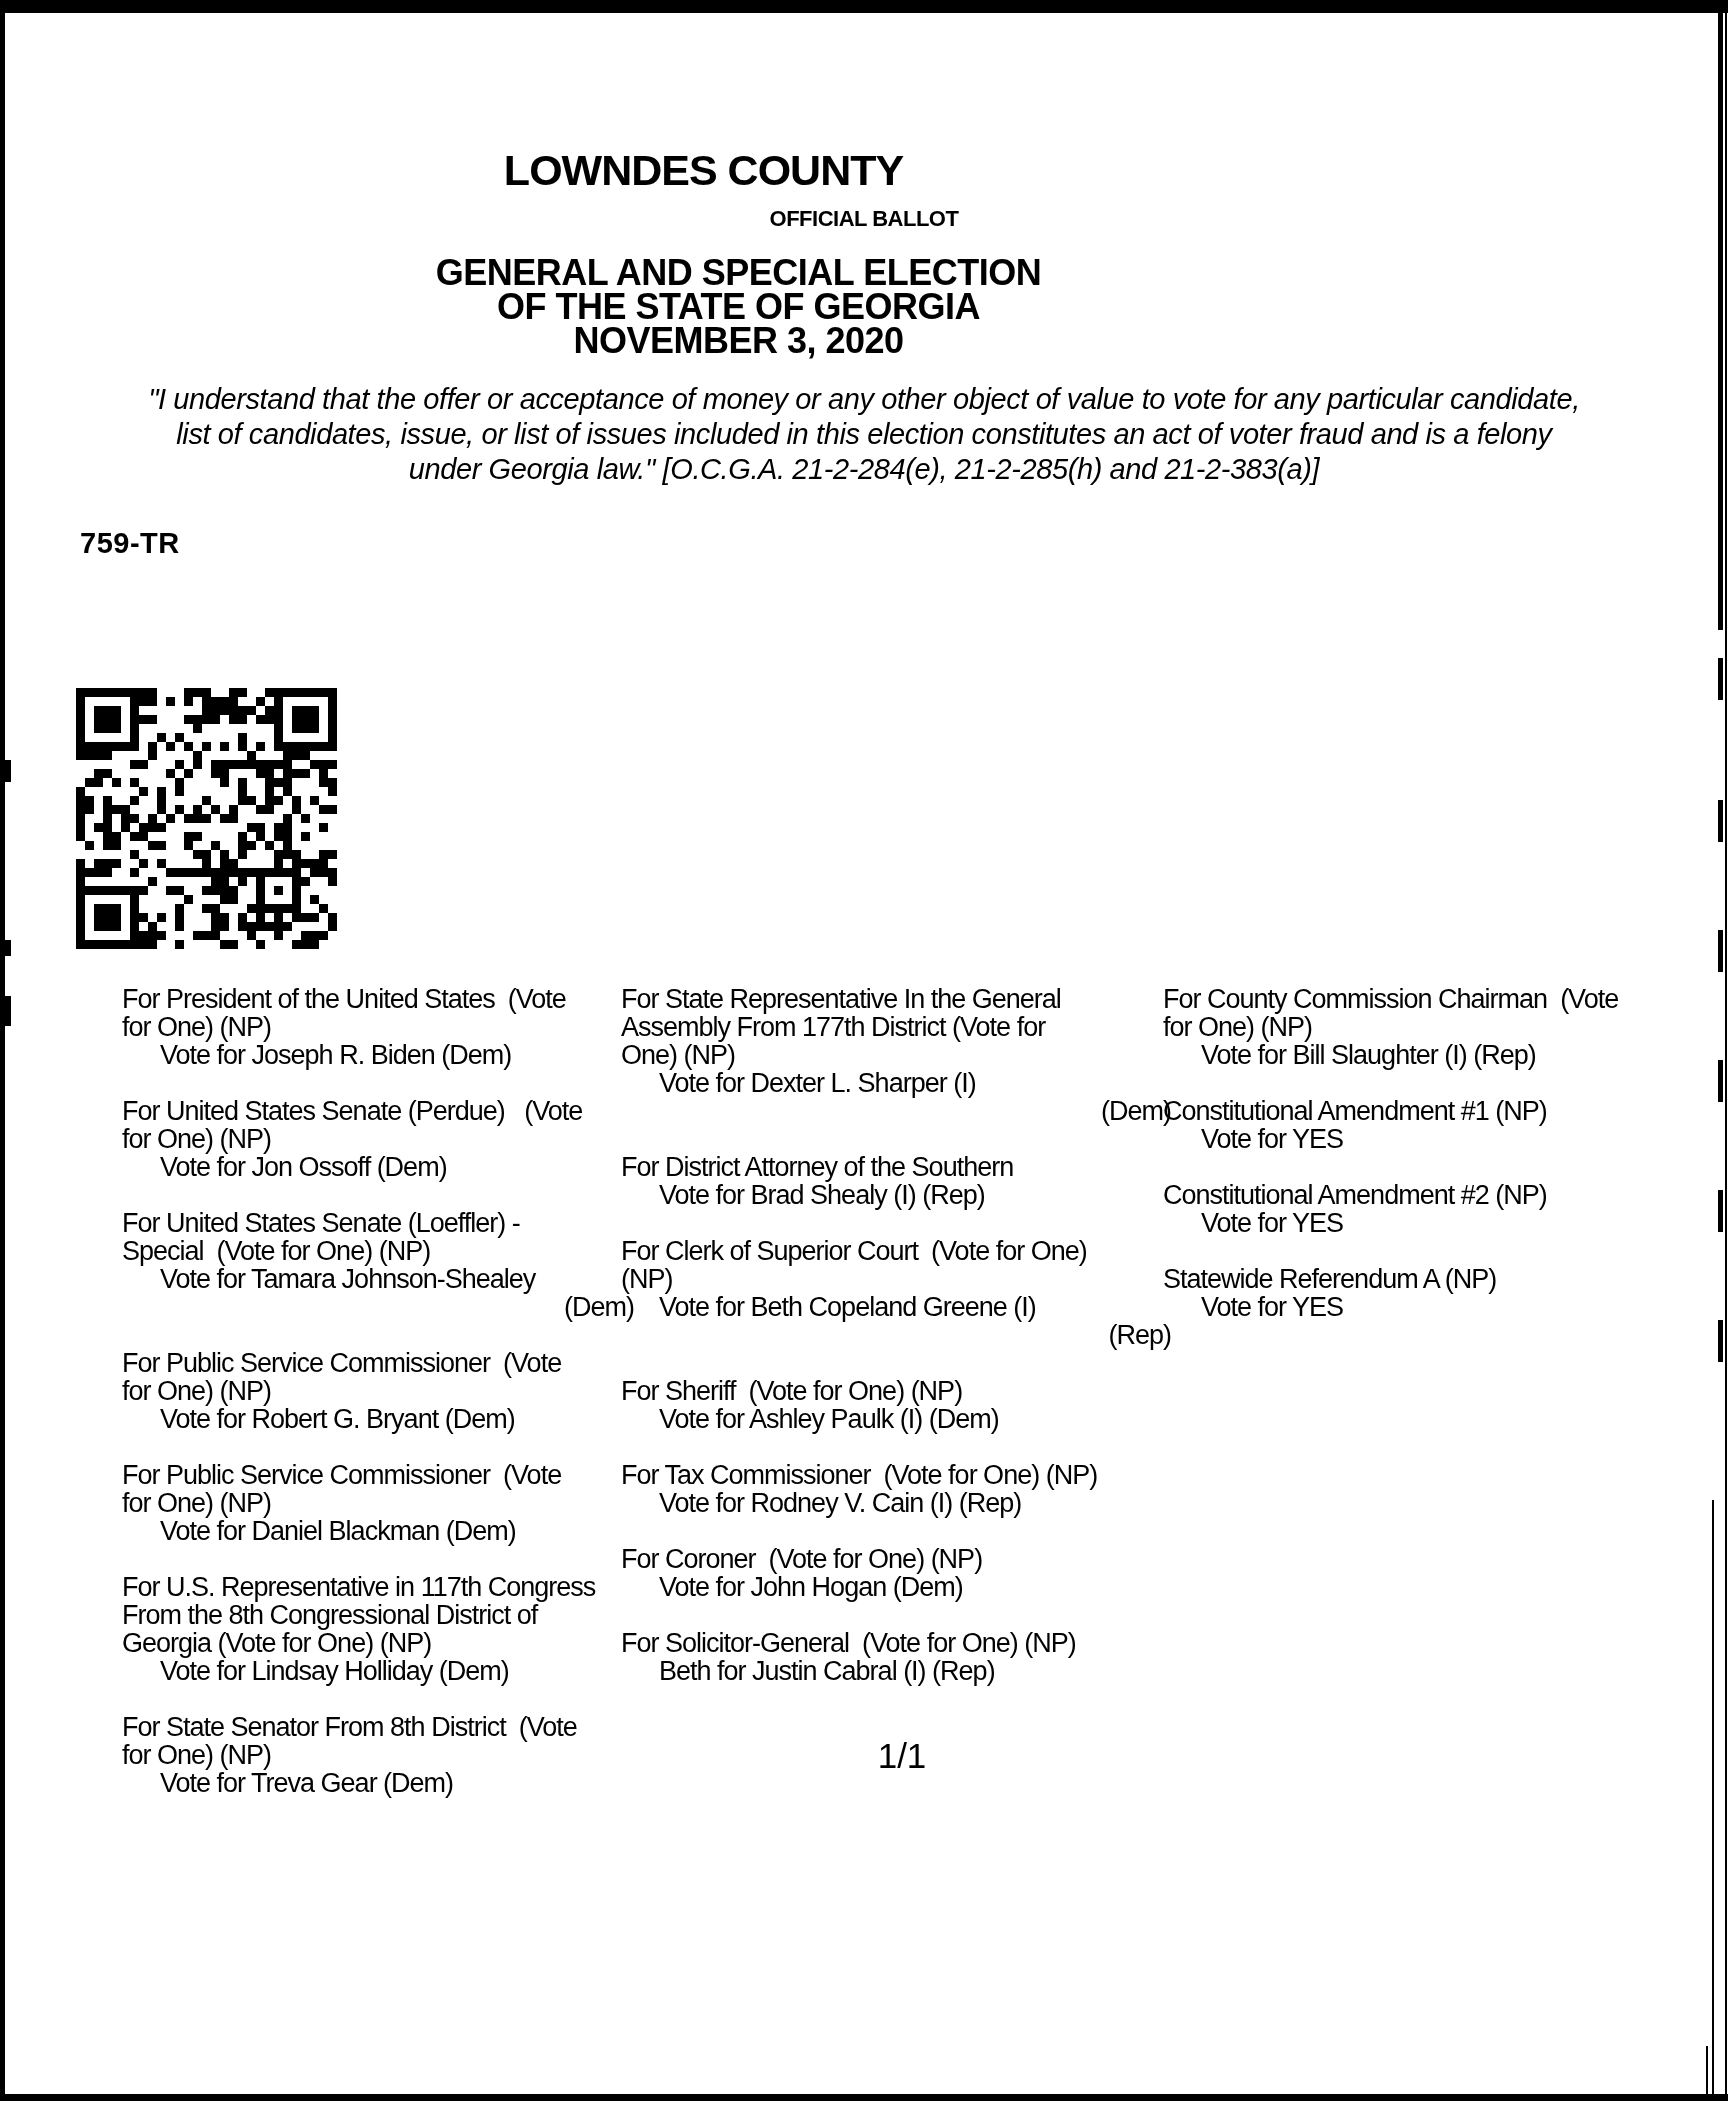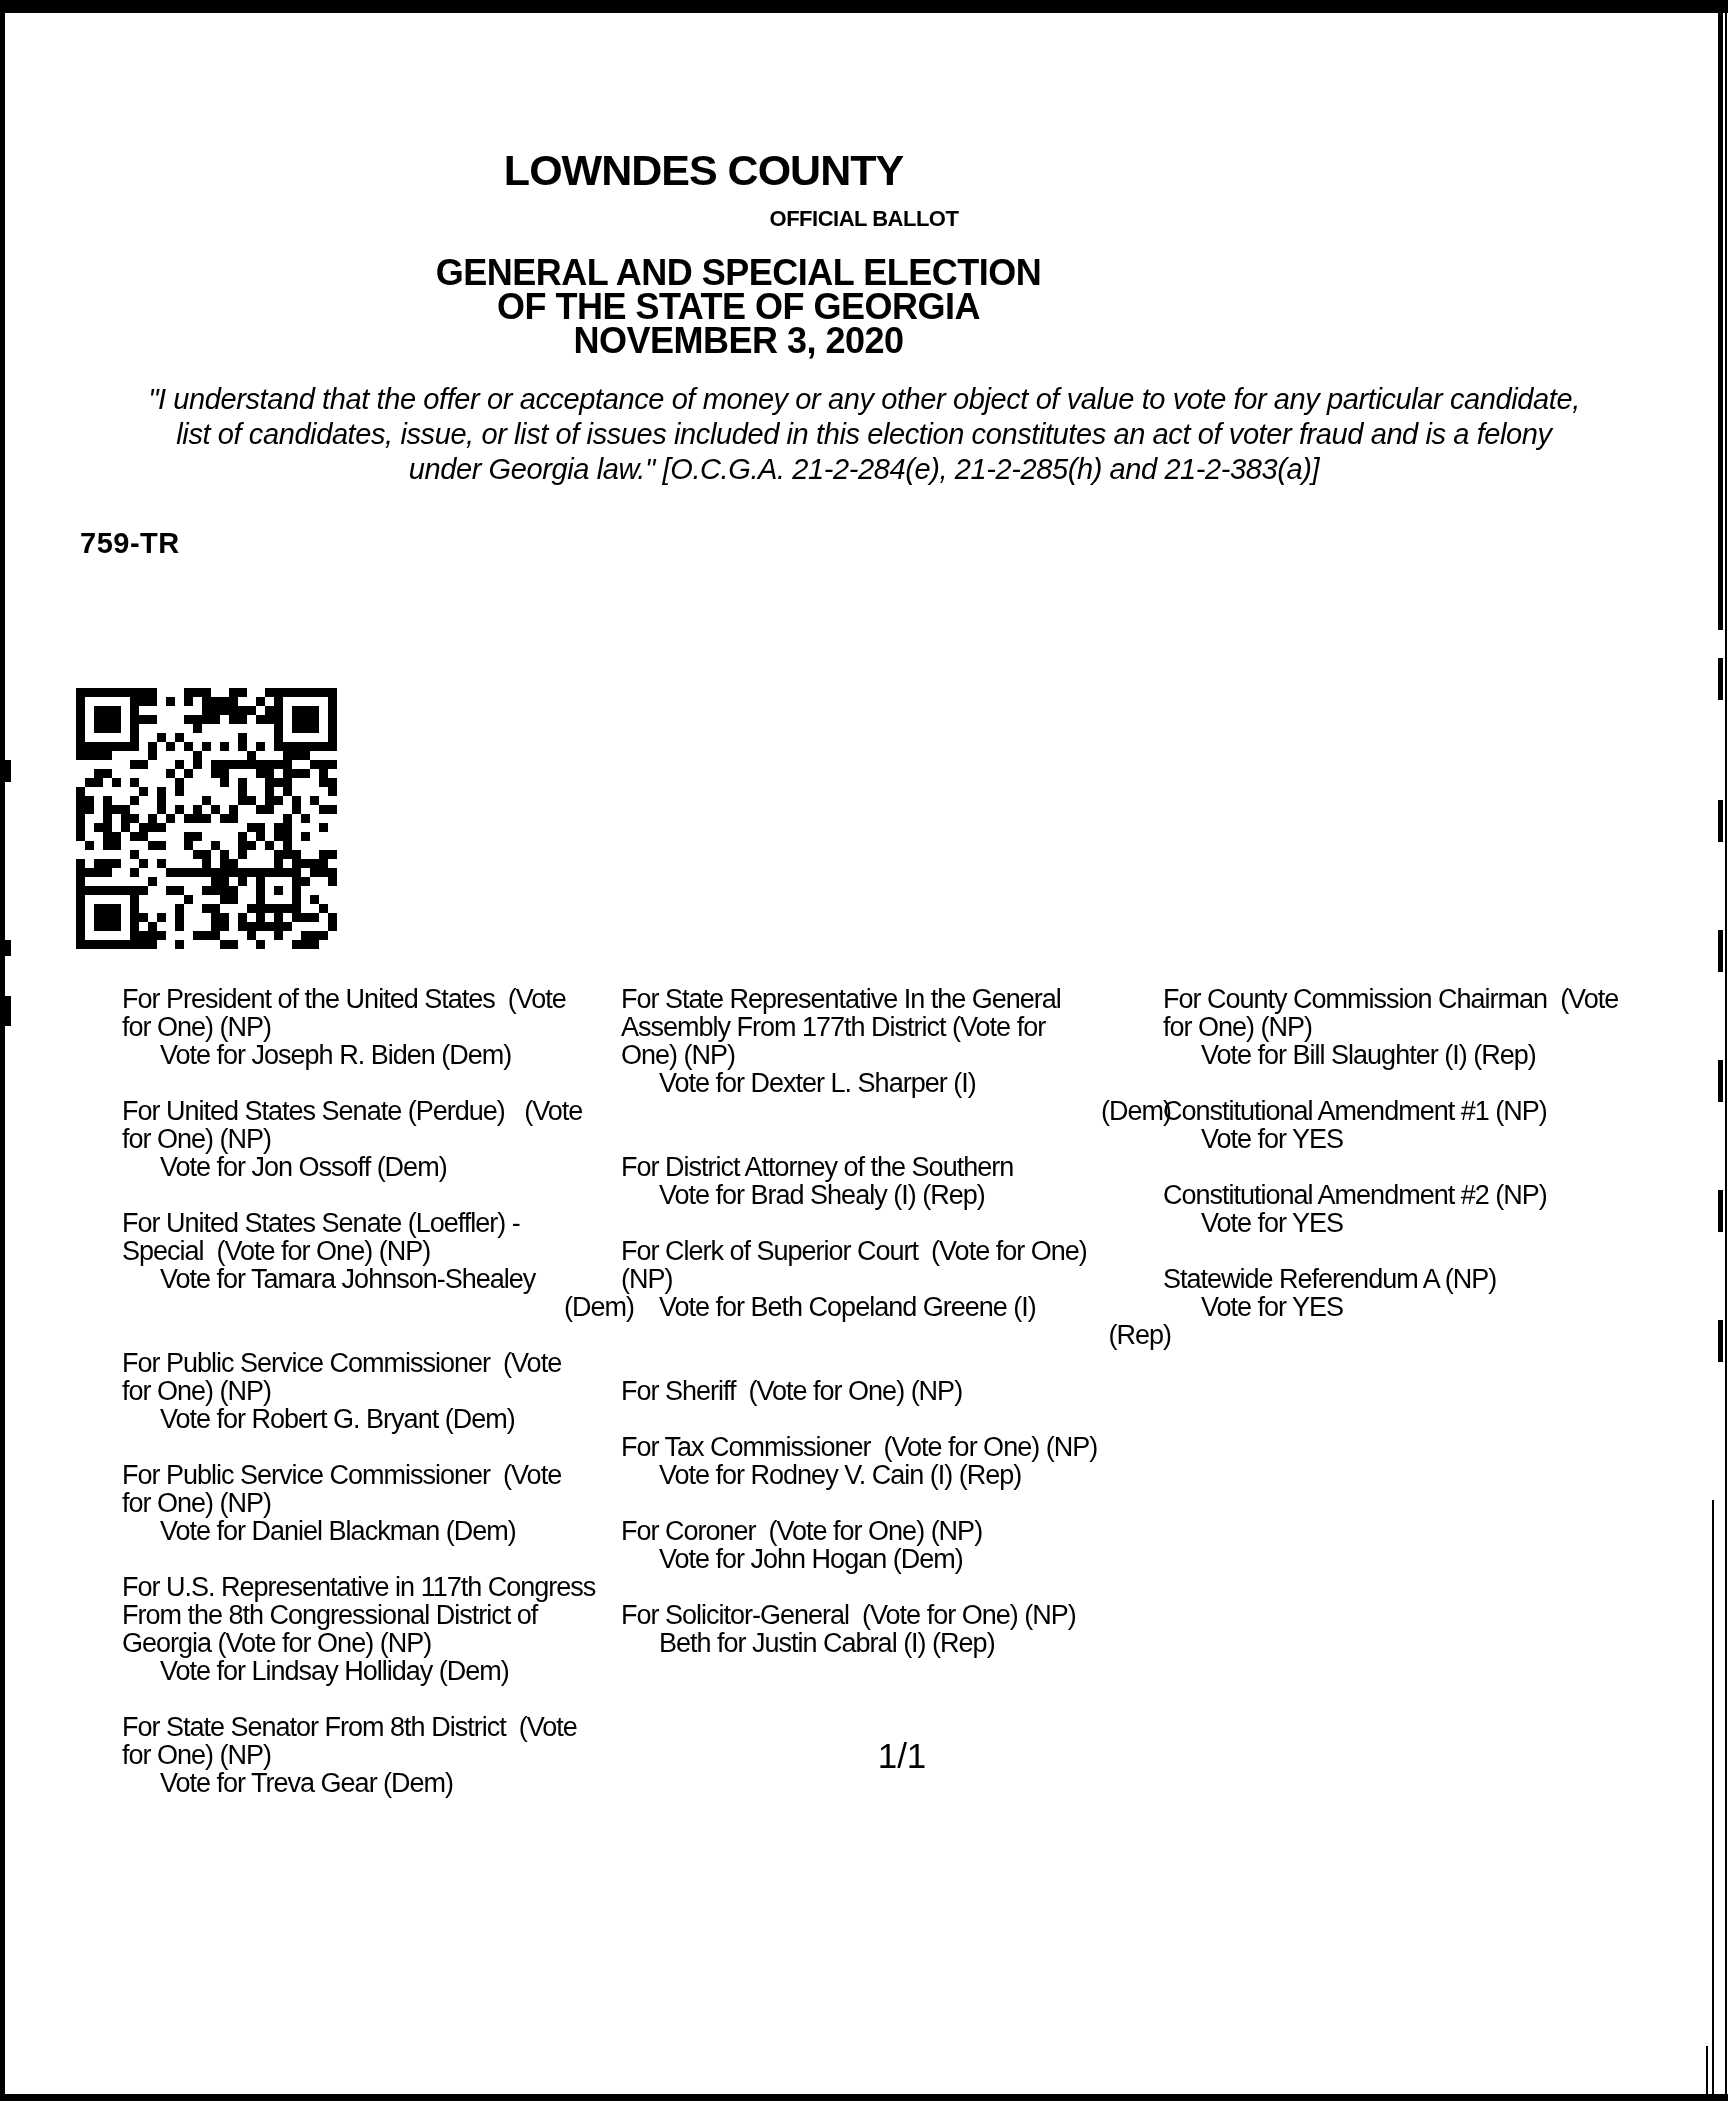--- a/index.html
+++ b/index.html
@@ -552,20 +552,21 @@
         <p class="ln i1">Vote for Brad Shealy (I) (Rep)</p>
       </div>
       <div class="contest">
         <p class="ln i0">For Clerk of Superior Court  (Vote for One)</p>
         <p class="ln i0">(NP)</p>
         <p class="ln i1">Vote for Beth Copeland Greene (I)</p>
         <p class="ln i2">(Rep)</p>
       </div>
       <div class="contest">
         <p class="ln i0">For Sheriff  (Vote for One) (NP)</p>
+        <p class="ln i1">Vote for Ashley Paulk (I) (Dem)</p>
       </div>
       <div class="contest">
         <p class="ln i0">For Tax Commissioner  (Vote for One) (NP)</p>
         <p class="ln i1">Vote for Rodney V. Cain (I) (Rep)</p>
       </div>
       <div class="contest">
         <p class="ln i0">For Coroner  (Vote for One) (NP)</p>
         <p class="ln i1">Vote for John Hogan (Dem)</p>
       </div>
       <div class="contest">

